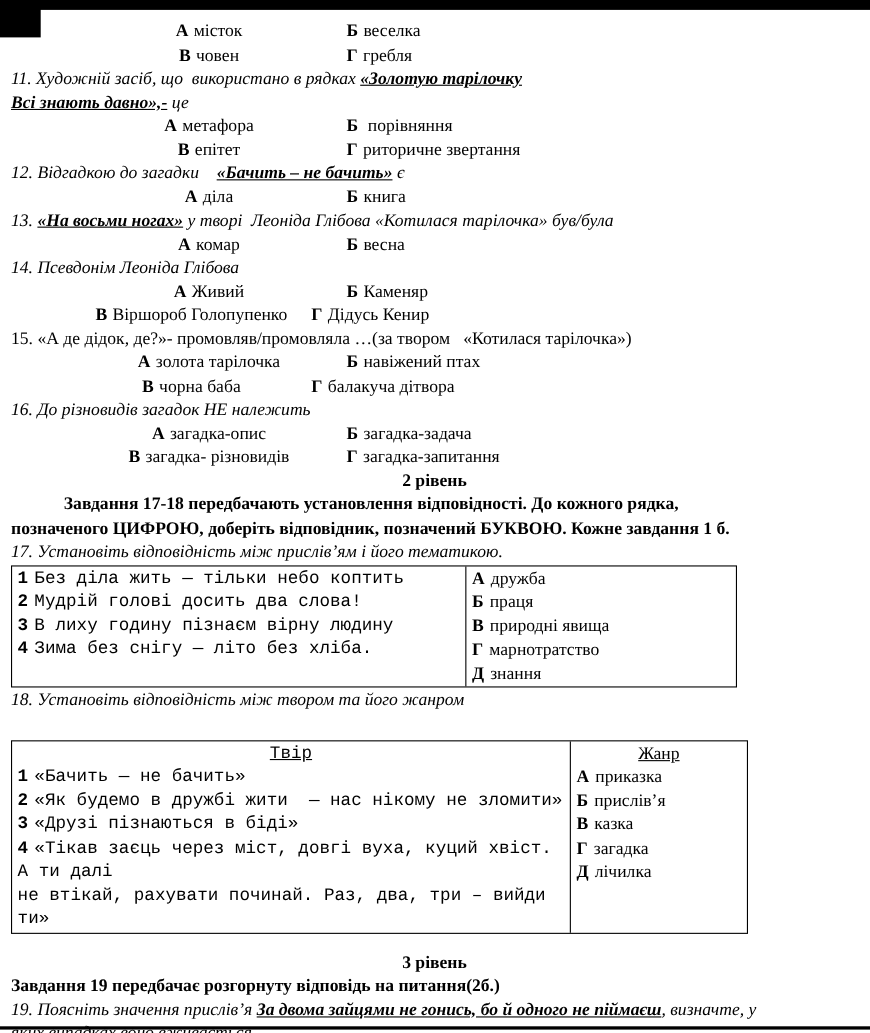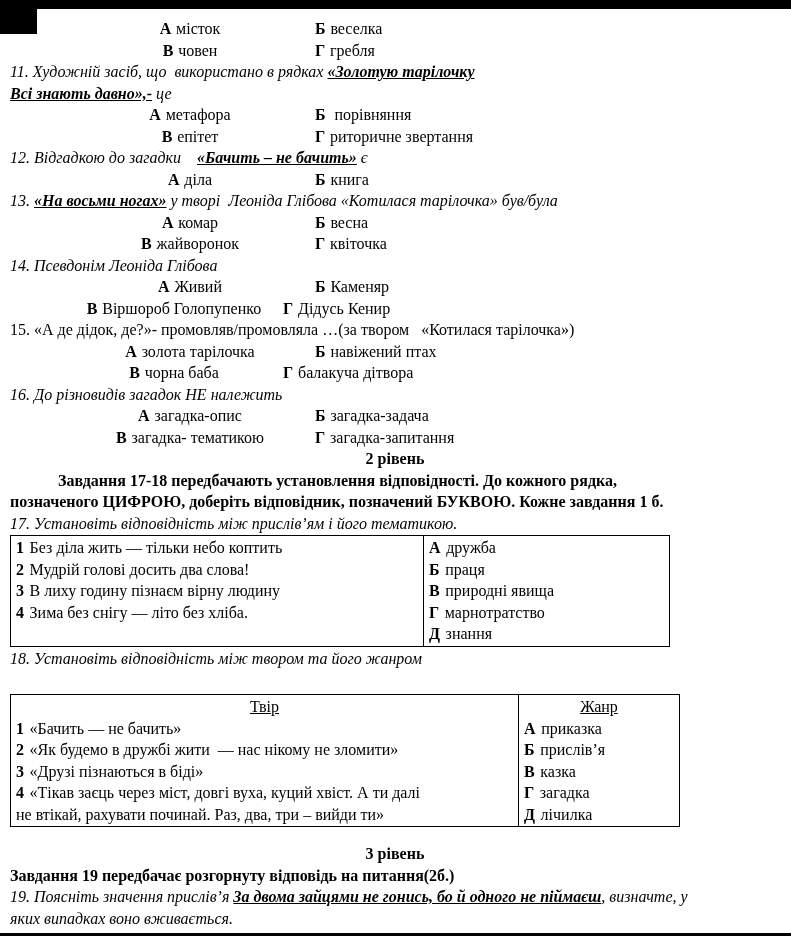--- a/index.html
+++ b/index.html
@@ -19,21 +19,21 @@
   .indent{padding-left:48px;}
   .opts{display:flex;padding-left:55px;text-align:center;}
   .opt b{margin-right:0.3em;}
   .opt1{width:250px;}
   .opt1.narrow{width:218px;}
   .match-table{display:flex;border:1.5px solid #000;margin:1px 0;}
   .t17{width:658px;}
   .t17 .cellL{width:402px;}
   .t18{width:668px;margin-top:25px;}
   .t18 .cellL{width:497px;}
-  .cellL{padding:1px 5px;}
+  .cellL{padding:1px 5px;font-family:Liberation Mono, monospace;}
   .cellR{flex:1;border-left:1.5px solid #000;padding:1px 5px;}
   .tline b{margin-right:0.35em;}
   .tline b:empty{margin-right:0;}
   .thead{text-align:center;}
   .lvl3{margin-top:16px;}
 </style>
 </head>
 <body>
 
 <div class="page">
@@ -66,24 +66,20 @@
     <div class="opts">
       <span class="opt opt1"><b data-bind="q12.options.0.letter">А</b><span data-bind="q12.options.0.text">діла</span></span>
       <span class="opt"><b data-bind="q12.options.1.letter">Б</b><span data-bind="q12.options.1.text">книга</span></span>
     </div>
 
     <div class="row it"><span data-bind="q13.stem_number">13. </span><span class="bu" data-bind="q13.stem_underline">«На восьми ногах»</span><span data-bind="q13.stem_tail"> у творі  Леоніда Глібова «Котилася тарілочка» був/була</span></div>
     <div class="opts">
       <span class="opt opt1"><b data-bind="q13.options.0.letter">А</b><span data-bind="q13.options.0.text">комар</span></span>
       <span class="opt"><b data-bind="q13.options.1.letter">Б</b><span data-bind="q13.options.1.text">весна</span></span>
     </div>
-    <div class="opts">
-      <span class="opt opt1"><b data-bind="q13.options.2.letter">В</b><span data-bind="q13.options.2.text">жайворонок</span></span>
-      <span class="opt"><b data-bind="q13.options.3.letter">Г</b><span data-bind="q13.options.3.text">квіточка</span></span>
-    </div>
 
     <div class="row it" data-bind="q14.stem">14. Псевдонім Леоніда Глібова</div>
     <div class="opts">
       <span class="opt opt1"><b data-bind="q14.options.0.letter">А</b><span data-bind="q14.options.0.text">Живий</span></span>
       <span class="opt"><b data-bind="q14.options.1.letter">Б</b><span data-bind="q14.options.1.text">Каменяр</span></span>
     </div>
     <div class="opts">
       <span class="opt opt1 narrow"><b data-bind="q14.options.2.letter">В</b><span data-bind="q14.options.2.text">Віршороб Голопупенко</span></span>
       <span class="opt"><b data-bind="q14.options.3.letter">Г</b><span data-bind="q14.options.3.text">Дідусь Кенир</span></span>
     </div>
@@ -97,21 +93,21 @@
       <span class="opt opt1 narrow"><b data-bind="q15.options.2.letter">В</b><span data-bind="q15.options.2.text">чорна баба</span></span>
       <span class="opt"><b data-bind="q15.options.3.letter">Г</b><span data-bind="q15.options.3.text">балакуча дітвора</span></span>
     </div>
 
     <div class="row it" data-bind="q16.stem">16. До різновидів загадок НЕ належить</div>
     <div class="opts">
       <span class="opt opt1"><b data-bind="q16.options.0.letter">А</b><span data-bind="q16.options.0.text">загадка-опис</span></span>
       <span class="opt"><b data-bind="q16.options.1.letter">Б</b><span data-bind="q16.options.1.text">загадка-задача</span></span>
     </div>
     <div class="opts">
-      <span class="opt opt1"><b data-bind="q16.options.2.letter">В</b><span data-bind="q16.options.2.text">загадка- тематикою</span></span>
+      <span class="opt opt1"><b data-bind="q16.options.2.letter">В</b><span data-bind="q16.options.2.text">загадка- різновидів</span></span>
       <span class="opt"><b data-bind="q16.options.3.letter">Г</b><span data-bind="q16.options.3.text">загадка-запитання</span></span>
     </div>
 
     <div class="row center" data-bind="level2.heading">2 рівень</div>
     <div class="row boldpara indent" data-bind="level2.instruction_line1">Завдання 17-18 передбачають установлення відповідності. До кожного рядка,</div>
     <div class="row boldpara" data-bind="level2.instruction_line2">позначеного ЦИФРОЮ, доберіть відповідник, позначений БУКВОЮ. Кожне завдання 1 б.</div>
 
     <div class="row it" data-bind="q17.title">17. Установіть відповідність між прислів’ям і його тематикою.</div>
     <div class="match-table t17">
       <div class="cellL">

